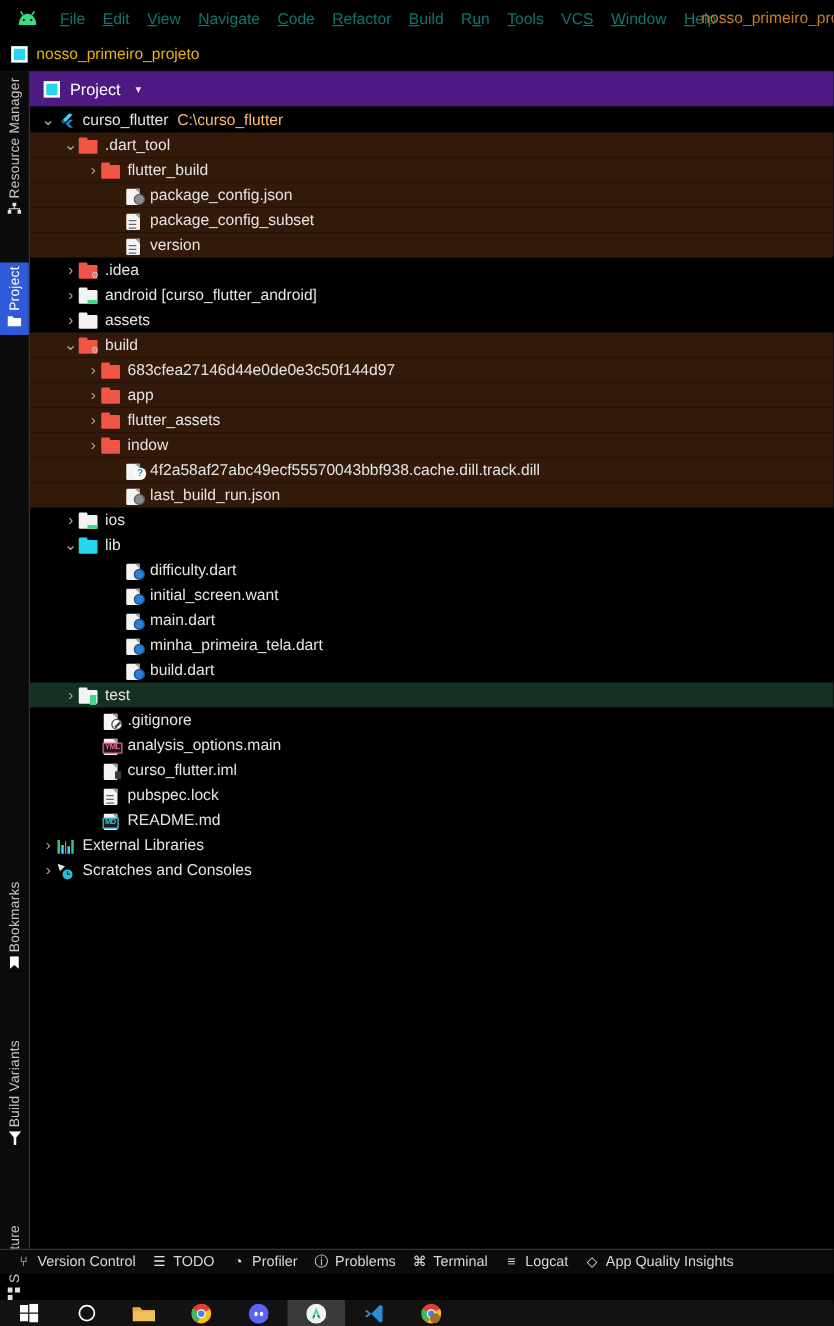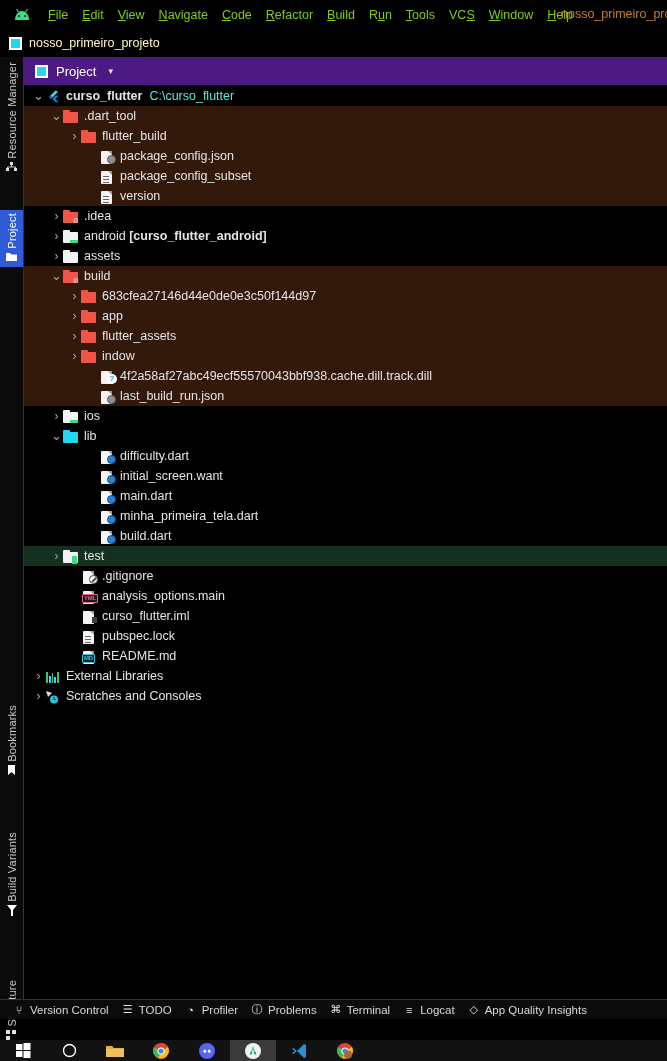--- a/index.html
+++ b/index.html
@@ -19,41 +19,41 @@
   .menubar {
     position: absolute; top: 0; left: 0; width: 667px; height: 29px;
     background: #000; display: flex; align-items: center;
     border-bottom: 1px solid #000;
   }
   .android-logo {
     width: 22px; height: 22px; margin-left: 11px; margin-right: 8px;
     display: flex; align-items: center; justify-content: center;
   }
   .menu-item {
-    font-size: 12.5px; color: #84cc16; padding: 2px 7px; white-space: nowrap;
+    font-size: 12.5px; color: #0f766e; padding: 2px 7px; white-space: nowrap;
     cursor: default;
   }
   .menu-item u { text-decoration: underline; text-underline-offset: 1px; }
   .project-name-top {
     position: absolute; left: 561px; top: 7px;
     font-size: 12.5px; color: #c87e2b; white-space: nowrap; overflow: hidden;
     width: 106px;
   }
 
   
   .tabrow {
     position: absolute; top: 29px; left: 0; width: 667px; height: 28px;
     background: #000; display: flex; align-items: center;
     border-bottom: 1px solid #2b2b2b;
   }
   .tab-icon {
     width: 13px; height: 13px; margin-left: 9px; margin-right: 7px;
     border: 2px solid #ffffff; background: #24d7ee; box-sizing: border-box;
   }
-  .tab-label { font-size: 12.5px; color: #fef9c3; }
+  .tab-label { font-size: 12.5px; color: #eab308; }
 
   
   .rail {
     position: absolute; top: 57px; left: 0; width: 23px; height: 951px;
     background: #0b0b0b; border-right: 1px solid #333;
   }
   .rail-btn {
     position: absolute; left: 0; width: 23px;
     display: flex; flex-direction: column; align-items: center;
     color: #c8c8c8; cursor: default;
@@ -97,22 +97,22 @@
   .arrow {
     width: 13px; min-width: 13px; text-align: center;
     font-size: 9px; color: #a9a9a9; line-height: 20px;
   }
   .arrow.none { color: transparent; }
   .ico {
     width: 16px; min-width: 16px; height: 16px; margin-right: 5px;
     position: relative; display: inline-block;
   }
   .label { line-height: 20px; }
-  .label b { font-weight: bold; }
-  .path { color: #5eead4; margin-left: 7px; }
+  .label b { font-weight: normal; }
+  .path { color: #fdba74; margin-left: 7px; }
 
   
   .folder {
     position: absolute; left: 0; top: 4px; width: 15px; height: 11px;
     border-radius: 1px;
   }
   .folder::before {
     content: ""; position: absolute; left: 0; top: -2.5px;
     width: 7px; height: 3px; border-radius: 1px 1px 0 0;
     background: inherit;

